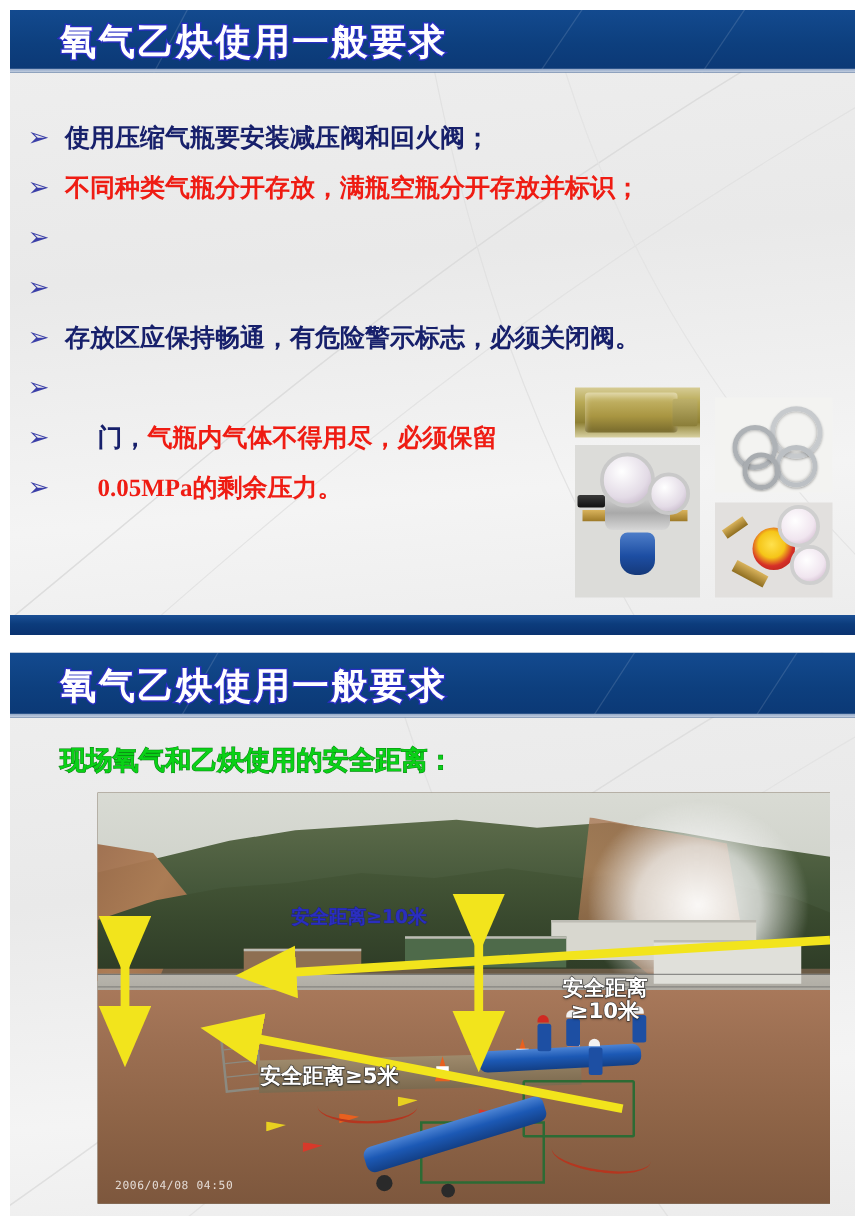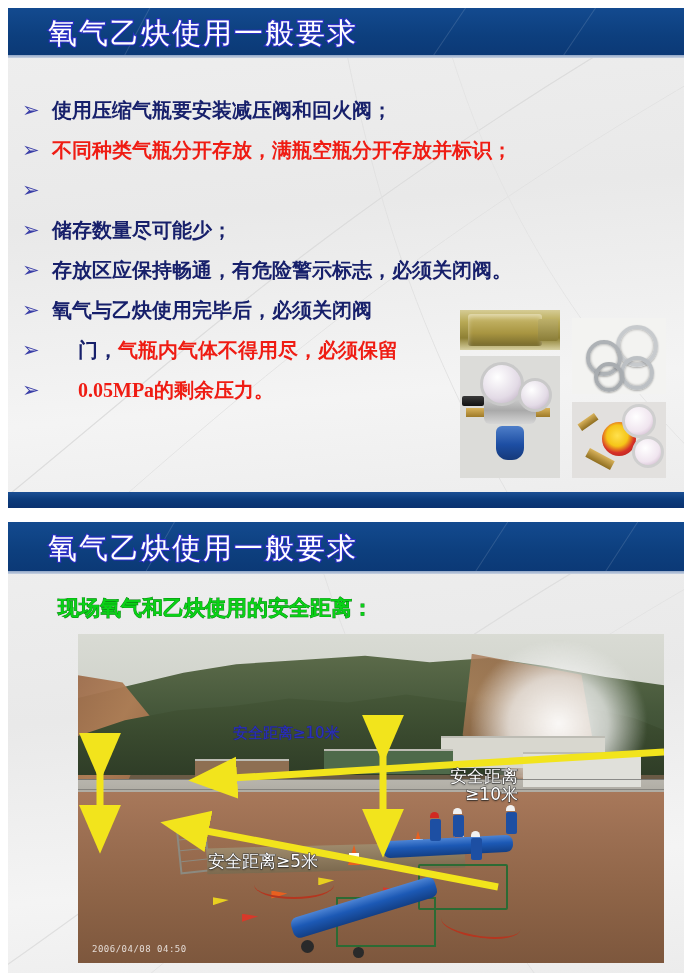--- a/index.html
+++ b/index.html
@@ -40,21 +40,21 @@
     background: linear-gradient(180deg,#8fa5c6,#c9d3e3);
   }
   .hdr-diag {
     position: absolute;
     pointer-events: none;
     background: rgba(255,255,255,.13);
   }
   .slide-title {
     position: absolute;
     white-space: nowrap;
-    font-weight: normal;
+    font-weight: bold;
     color: #ffffff;
     letter-spacing: 2px;
     -webkit-text-stroke: 2.2px #2b2fc4;
     paint-order: stroke fill;
     text-shadow: 0 0 1px #2b2fc4;
   }
   .footer-bar {
     position: absolute;
     left: 0; width: 100%;
     background: linear-gradient(180deg,#1b4f94 0%, #0c3c7c 45%, #0a3270 100%);
@@ -145,21 +145,21 @@
   .acet-brass2 { position:absolute; left:14px; top:52px; width:28px; height:10px; transform: rotate(28deg);
       background: linear-gradient(180deg,#d9b35c,#8f6e20); }
 
   
   #slide2 { top: 522px; height: 451px; }
   #slide2 .slide-header { height: 52px; }
   #slide2 .slide-title { left: 40px; top: 7px; font-size: 29px; }
 
   .subtitle {
     position: absolute;
-    left: 50px; top: 72px;
+    left: 40px; top: 72px;
     font-size: 21px; font-weight: bold;
     color: #0ad117;
     -webkit-text-stroke: .7px #0b7a12;
     paint-order: stroke fill;
     white-space: nowrap;
   }
 
   
   .photo {
     position: absolute;
@@ -240,38 +240,38 @@
   .ladder { position:absolute; left:17%; top:58%; width:26px; height:44px;
       border:2px solid #8c8a80; transform: rotate(-6deg); }
   .ladder i { position:absolute; left:0; width:100%; height:1px; background:#8c8a80; }
   .plank { position:absolute; left:22%; top:64%; width:44%; height:8%;
       background: linear-gradient(180deg,#9e8a6c,#7c6a4f); transform: rotate(-1.5deg); }
 
   
   .anno-svg { position:absolute; inset:0; }
   .anno-text {
     position: absolute;
-    font-weight: normal;
+    font-weight: bold;
     white-space: pre-line;
     line-height: 1.05;
   }
   .anno-white {
     color: #ffffff;
     font-size: 17px;
     -webkit-text-stroke: .9px #3a3a3a;
     paint-order: stroke fill;
     text-shadow: 0 1px 2px rgba(0,0,0,.55);
   }
   .anno-blue {
     color: #2b2fbe;
     font-size: 15px;
     -webkit-text-stroke: .5px #1a1d86;
     paint-order: stroke fill;
   }
-  .anno-10m { left: 372px; top: 134px; text-align: right; }
+  .anno-10m { left: 372px; top: 149px; text-align: center; }
   .anno-5m  { left: 130px; top: 219px; }
   .anno-top { left: 155px; top: 92px; }
   .timestamp {
     position: absolute; left: 14px; bottom: 9px;
     font-family: "DejaVu Sans Mono","Liberation Mono",monospace;
     font-size: 9px; color: rgba(255,255,255,.78);
     letter-spacing: .5px;
   }
 </style>
 </head>
@@ -304,31 +304,29 @@
       <span class="bullet-mark">➢</span>
       <span class="bullet-text t-red">不同种类气瓶分开存放，满瓶空瓶分开存放并标识；</span>
     </div>
 
     <div class="bullet-row">
       <span class="bullet-mark">➢</span>
     </div>
 
     <div class="bullet-row">
       <span class="bullet-mark">➢</span>
-      <span class="bullet-text t-navy">储存数量尽可能少；</span>
     </div>
 
     <div class="bullet-row">
       <span class="bullet-mark">➢</span>
       <span class="bullet-text t-navy">存放区应保持畅通，有危险警示标志，必须关闭阀。</span>
     </div>
 
     <div class="bullet-row">
       <span class="bullet-mark">➢</span>
-      <span class="bullet-text t-navy">氧气与乙炔使用完毕后，必须关闭阀</span>
     </div>
 
     <div class="bullet-row">
       <span class="bullet-mark">➢</span>
       <span class="bullet-text indent"><span class="t-navy">门，</span><span class="t-red">气瓶内气体不得用尽，必须保留</span></span>
     </div>
 
     <div class="bullet-row">
       <span class="bullet-mark">➢</span>
       <span class="bullet-text t-red indent">0.05MPa的剩余压力。</span>

